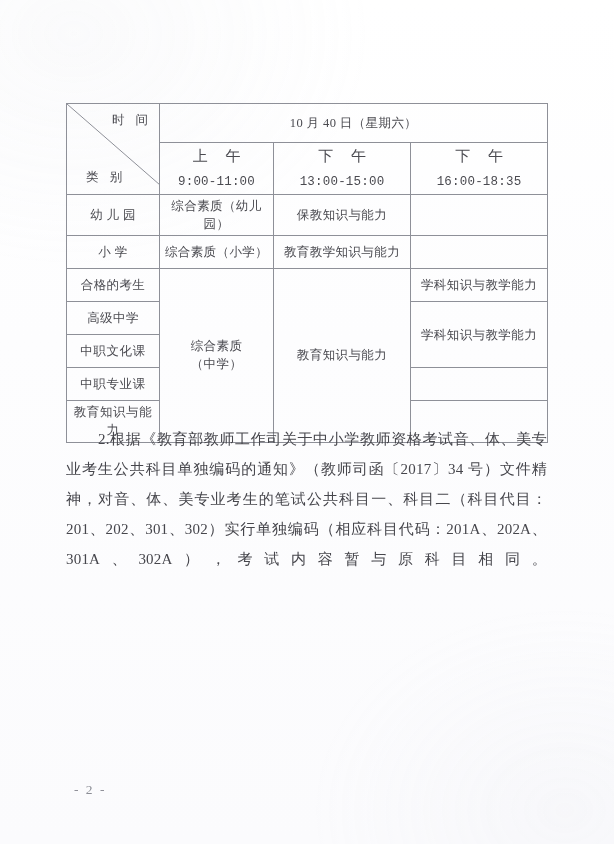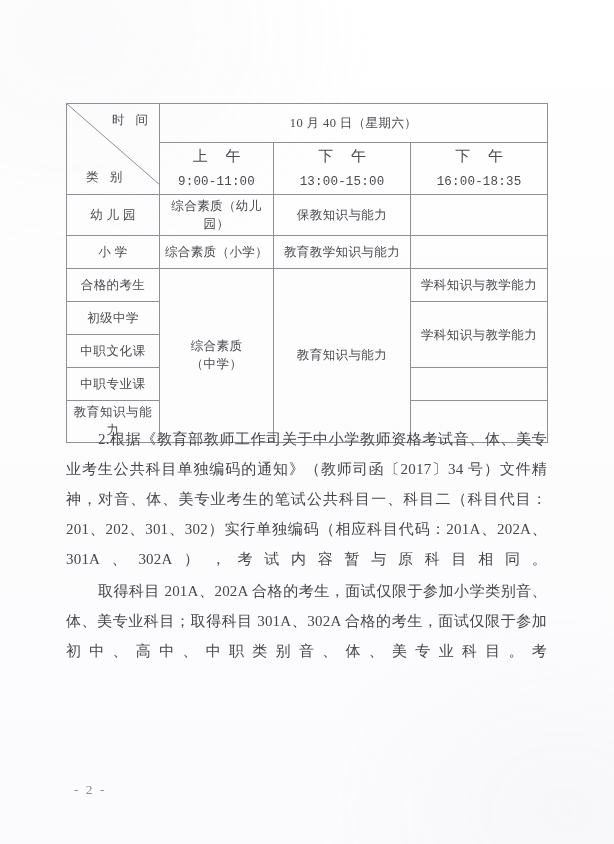--- a/index.html
+++ b/index.html
@@ -233,21 +233,21 @@
           <td class="cat">合格的考生</td>
           <td class="subj" rowspan="5">
             <span class="l">综合素质</span>
             <span class="l">（中学）</span>
           </td>
           <td class="subj" rowspan="5">教育知识与能力</td>
           <td class="subj">学科知识与教学能力</td>
         </tr>
 
         <tr>
-          <td class="cat">初级中学</td>
+          <td class="cat">高级中学</td>
           <td class="subj" rowspan="2">学科知识与教学能力</td>
         </tr>
 
         <tr>
           <td class="cat tight">中职文化课</td>
         </tr>
 
         <tr>
           <td class="cat tight">中职专业课</td>
           <td class="subj"></td>
@@ -259,18 +259,17 @@
         </tr>
       </tbody>
     </table>
   </div>
 
   <div class="body-text">
 
 
     <p class="para just-all">2.根据《教育部教师工作司关于中小学教师资格考试音、体、美专业考生公共科目单独编码的通知》（教师司函〔2017〕34 号）文件精神，对音、体、美专业考生的笔试公共科目一、科目二（科目代目：201、202、301、302）实行单独编码（相应科目代码：201A、202A、301A、302A），考试内容暂与原科目相同。</p>
 
-    <p class="para just-all">取得科目 201A、202A 合格的考生，面试仅限于参加小学类别音、体、美专业科目；取得科目 301A、302A 合格的考生，面试仅限于参加初中、高中、中职类别音、体、美专业科目。考</p>
   </div>
 
   <div class="page-num">- 2 -</div>
 
 </div>
 
 </body></html>

